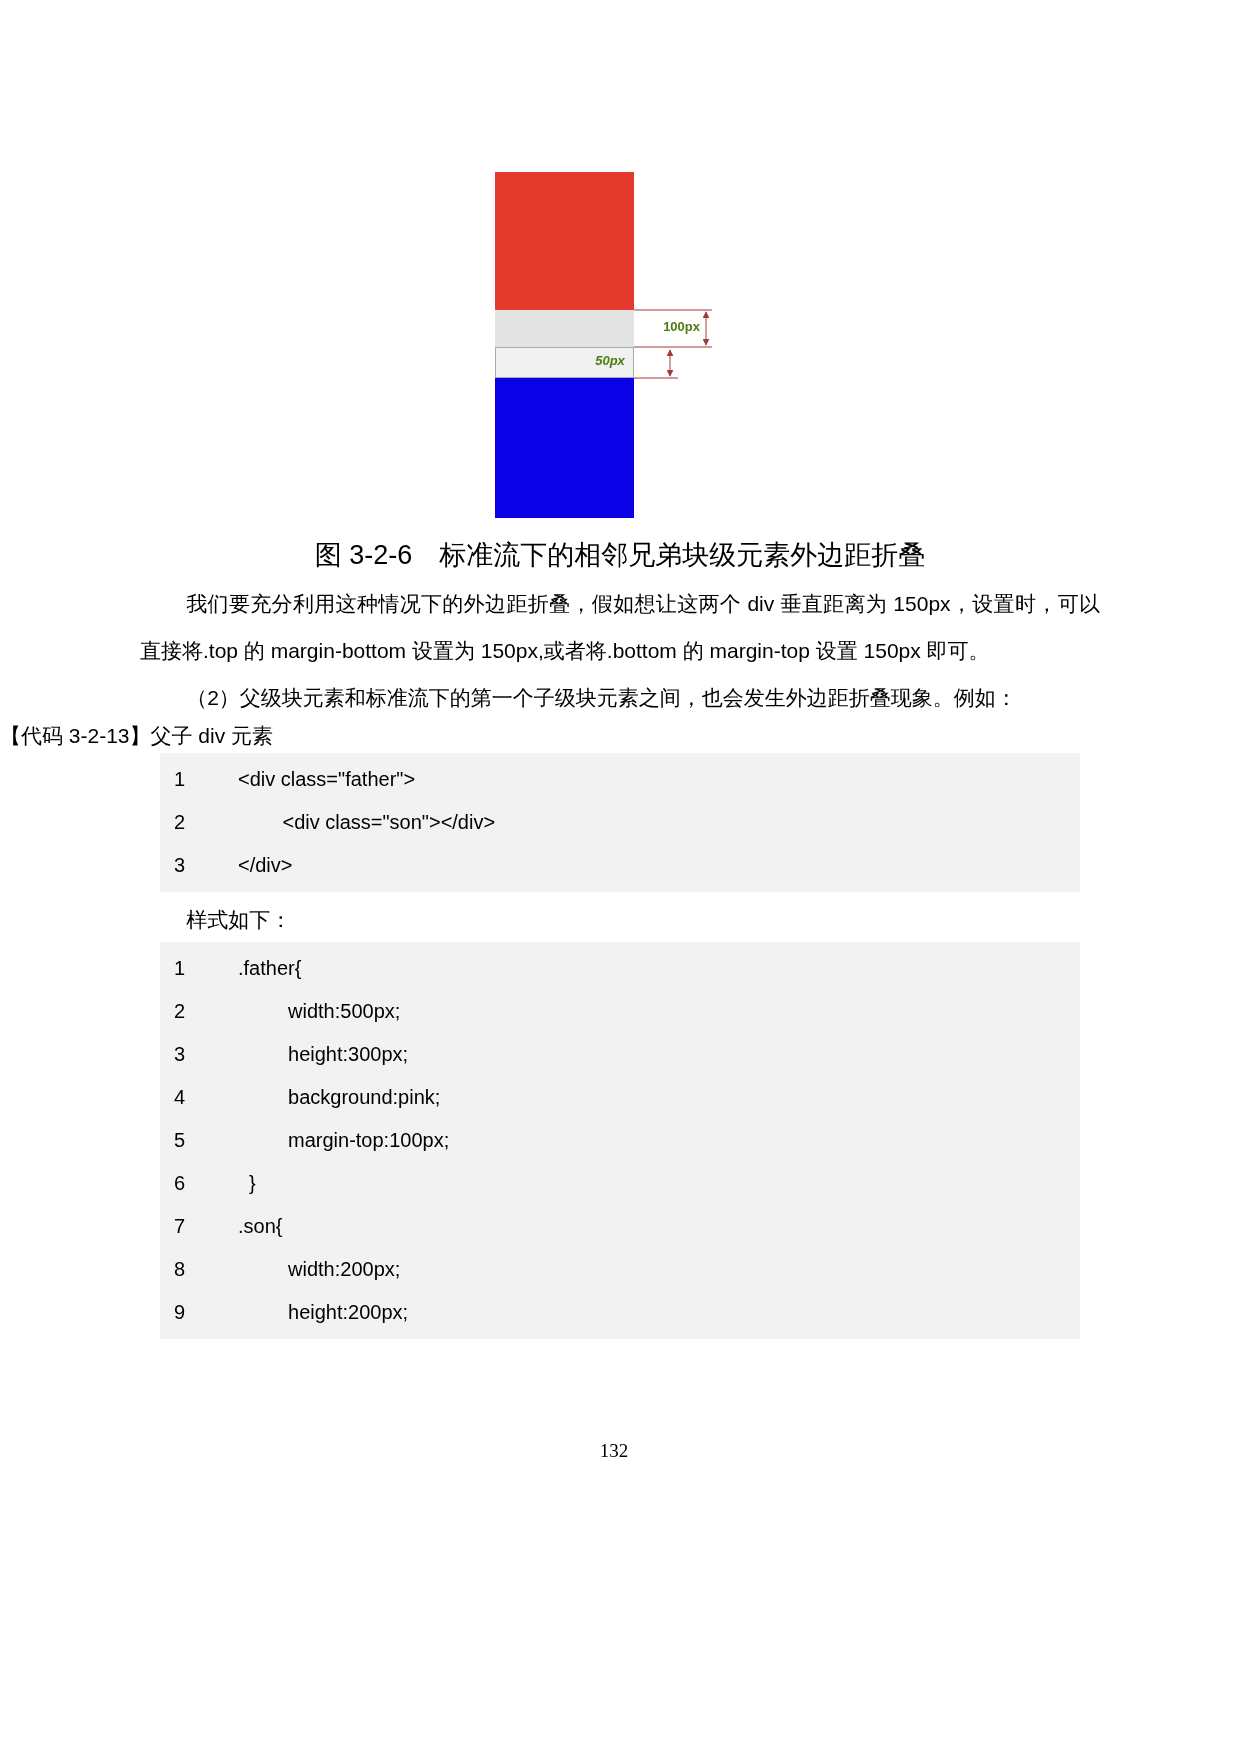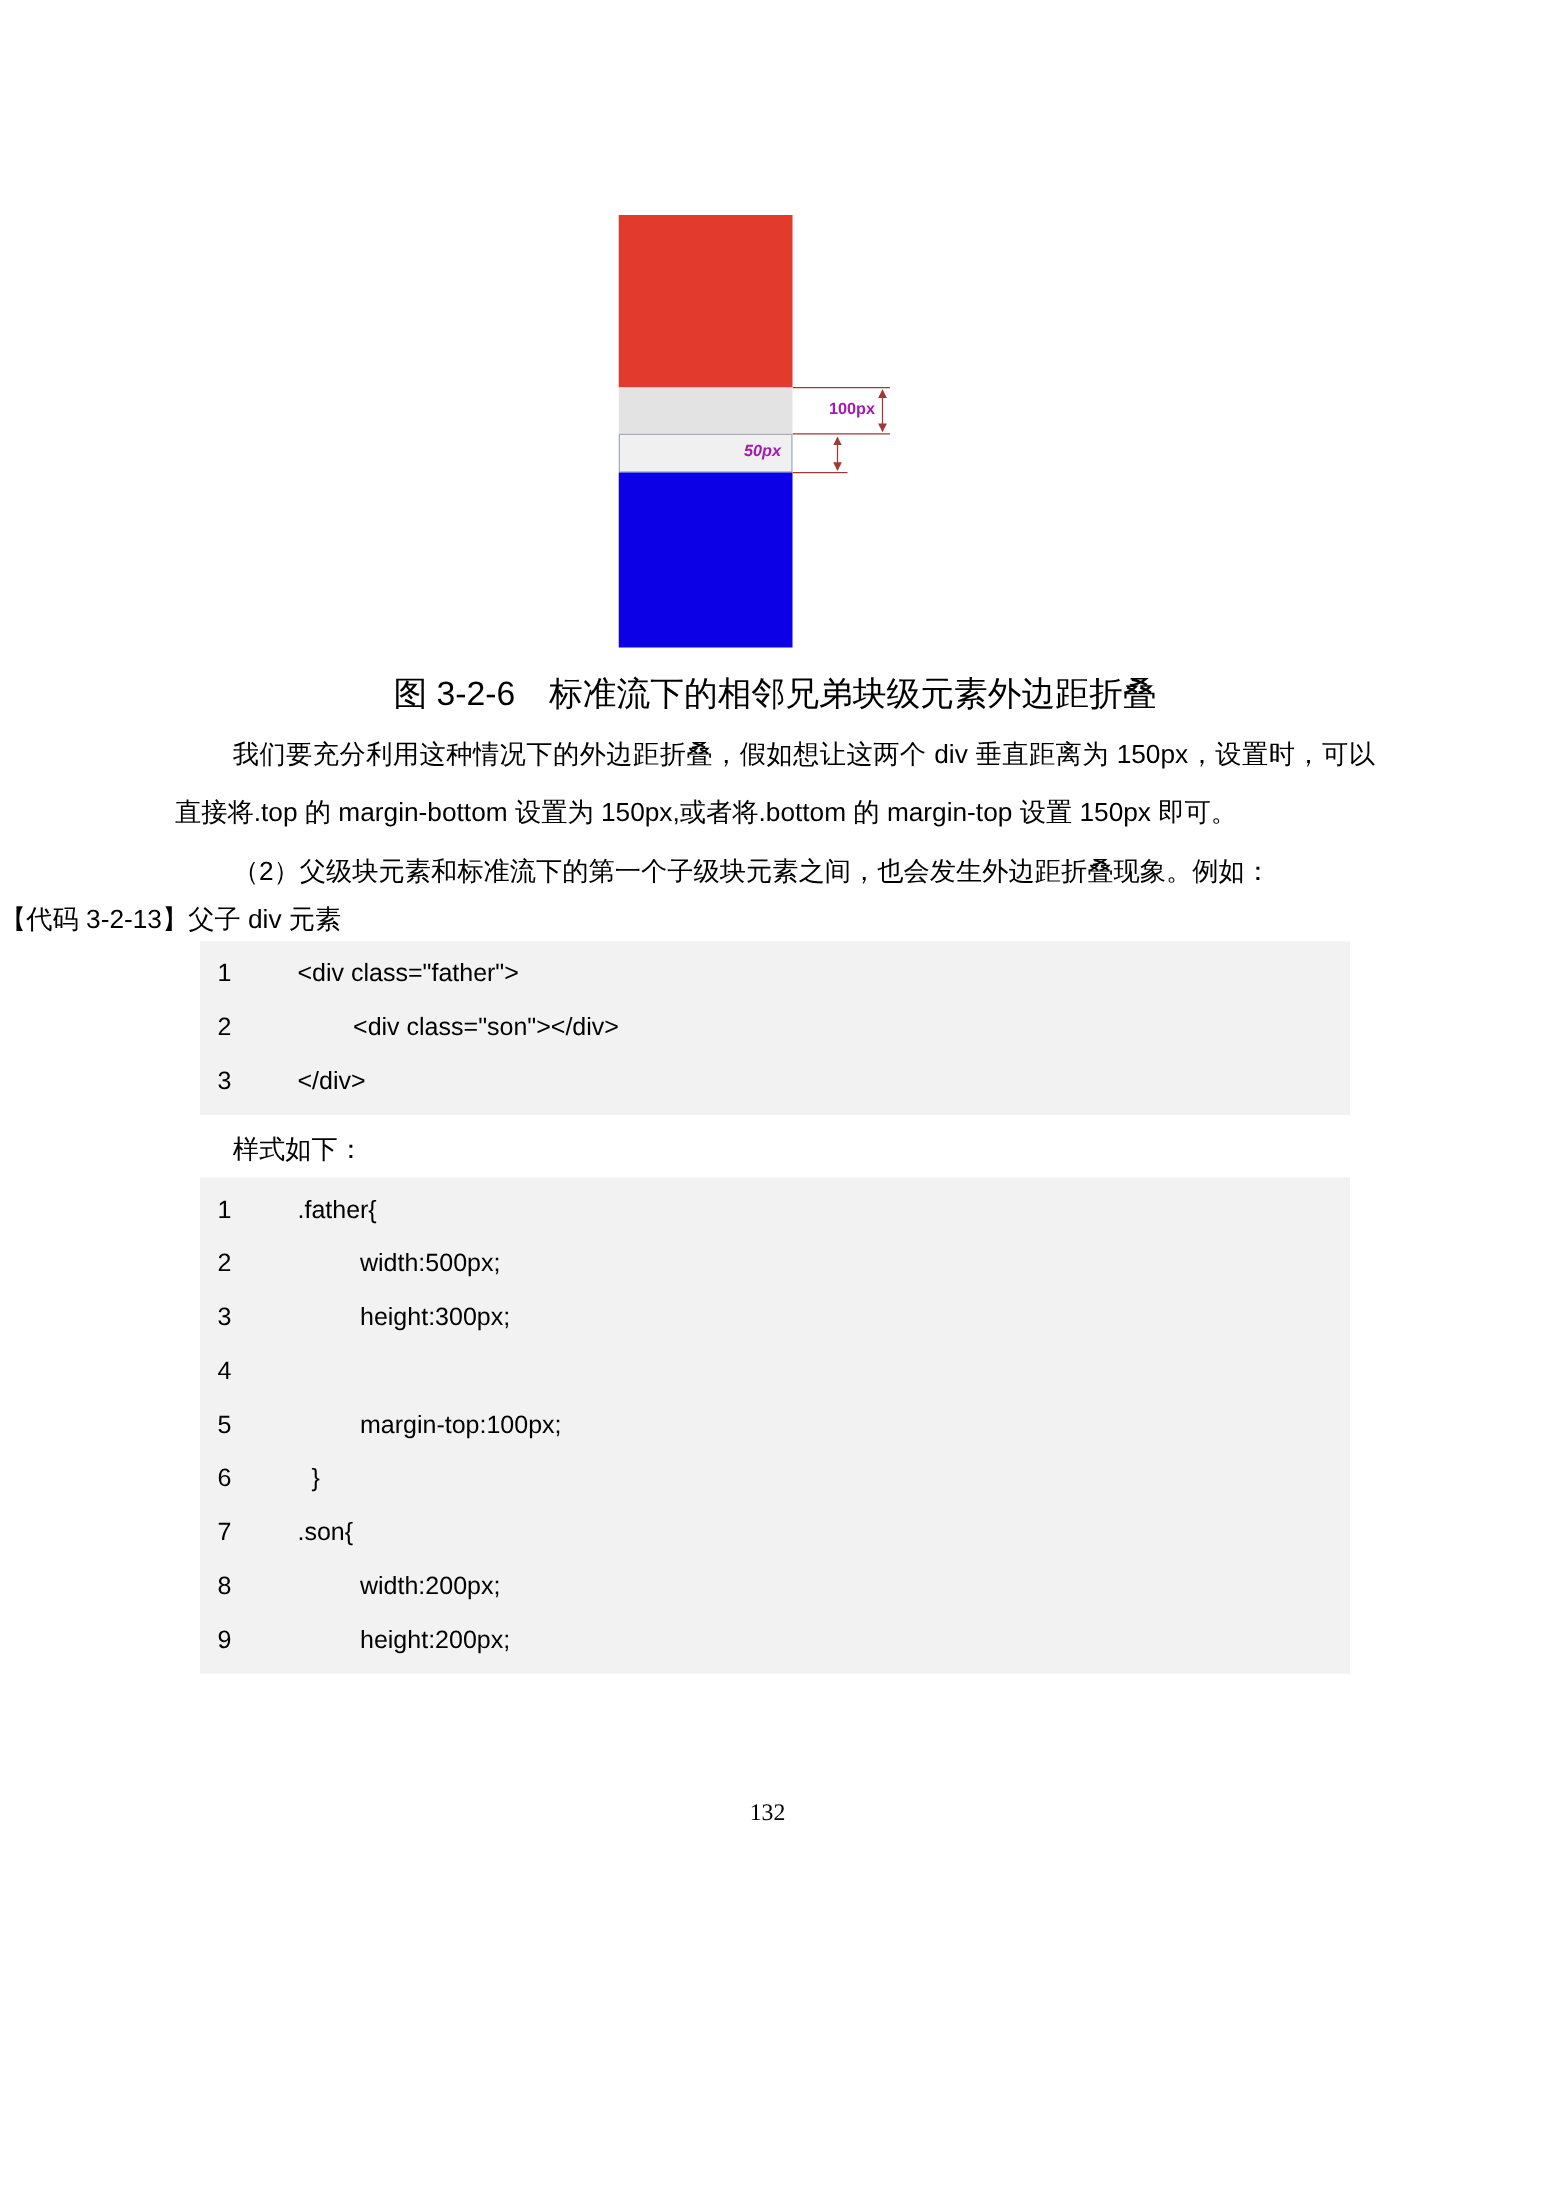--- a/index.html
+++ b/index.html
@@ -16,21 +16,21 @@
 
   
   .fig-wrap { position:relative; margin-top:172px; height:346px; }
   .blk { position:absolute; left:495px; width:139px; }
   .blk-red  { top:0;     height:138px; background:#e23b2e; }
   .blk-m100 { top:138px; height:37px;  background:#e3e3e3; }
   .blk-m50  { top:175px; height:31px;  background:#f0f0f0; border:1px solid #a5aeb8; }
   .blk-blue { top:206px; height:140px; background:#0b00e6; }
   .dims { position:absolute; left:634px; top:125px; }
   .dim-label {
-    position:absolute; font-size:13px; font-weight:bold; color:#a21caf;
+    position:absolute; font-size:13px; font-weight:bold; color:#4d7c0f;
     font-family:"Liberation Sans", sans-serif;
   }
   .dim-label-100 { left:636px; top:147px; width:64px; text-align:right; }
   .dim-label-50  { left:579px; top:181px; width:62px; text-align:center;font-style:italic; }
 
   .fig-caption {
     margin-top:22px; text-align:center;
     font-size:27px; line-height:30px;
   }
 
@@ -125,20 +125,21 @@
     <div class="code-row">
       <span class="ln">2</span>
       <span class="code">         width:500px;</span>
     </div>
     <div class="code-row">
       <span class="ln">3</span>
       <span class="code">         height:300px;</span>
     </div>
     <div class="code-row">
       <span class="ln">4</span>
+      <span class="code">         background:pink;</span>
     </div>
     <div class="code-row">
       <span class="ln">5</span>
       <span class="code">         margin-top:100px;</span>
     </div>
     <div class="code-row">
       <span class="ln">6</span>
       <span class="code">  }</span>
     </div>
     <div class="code-row">

